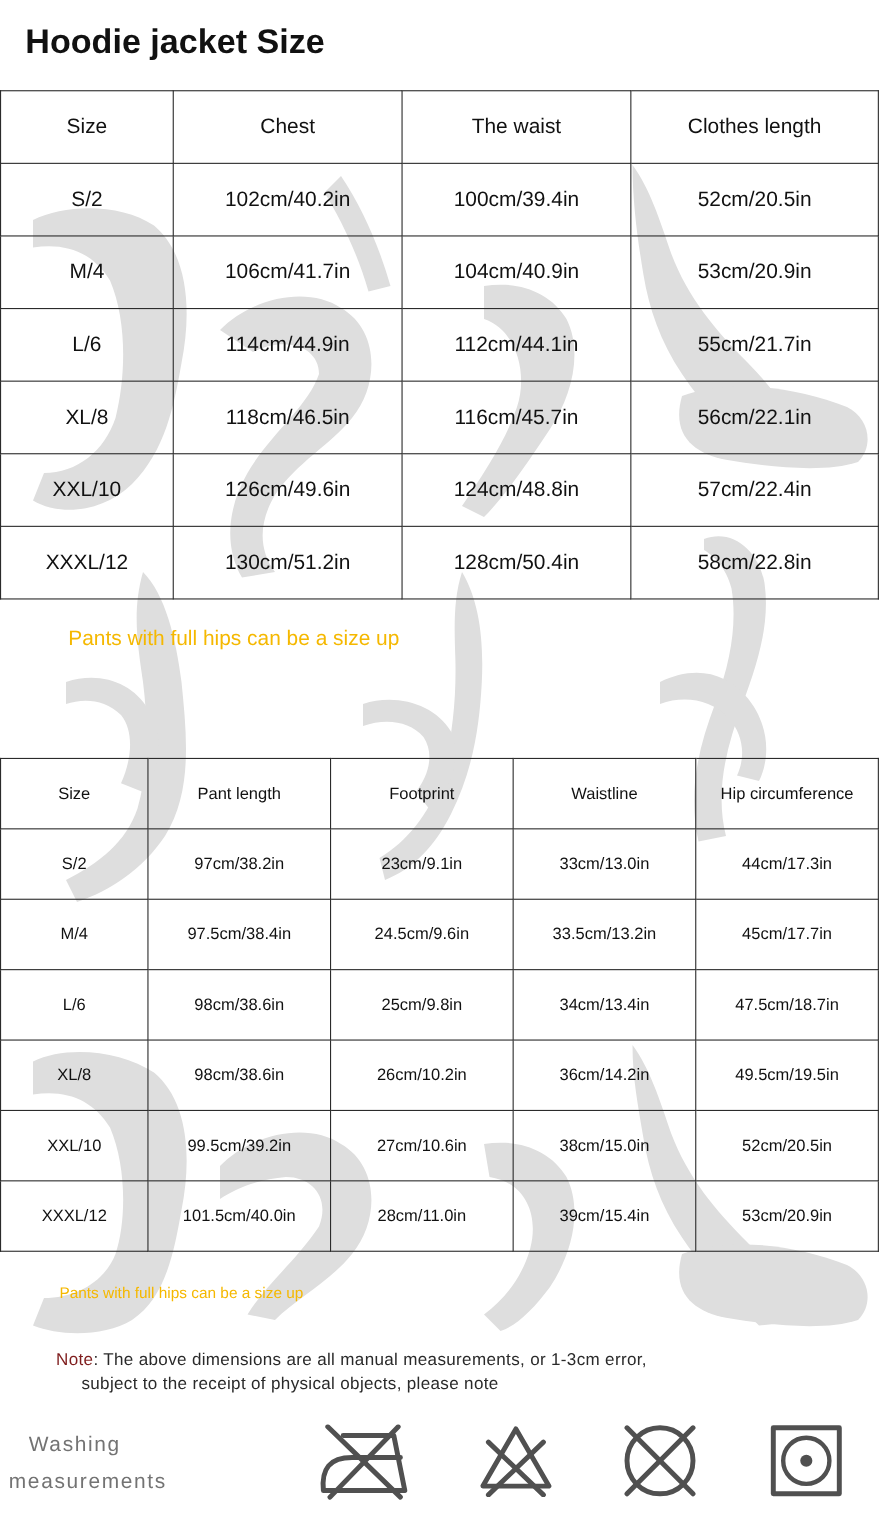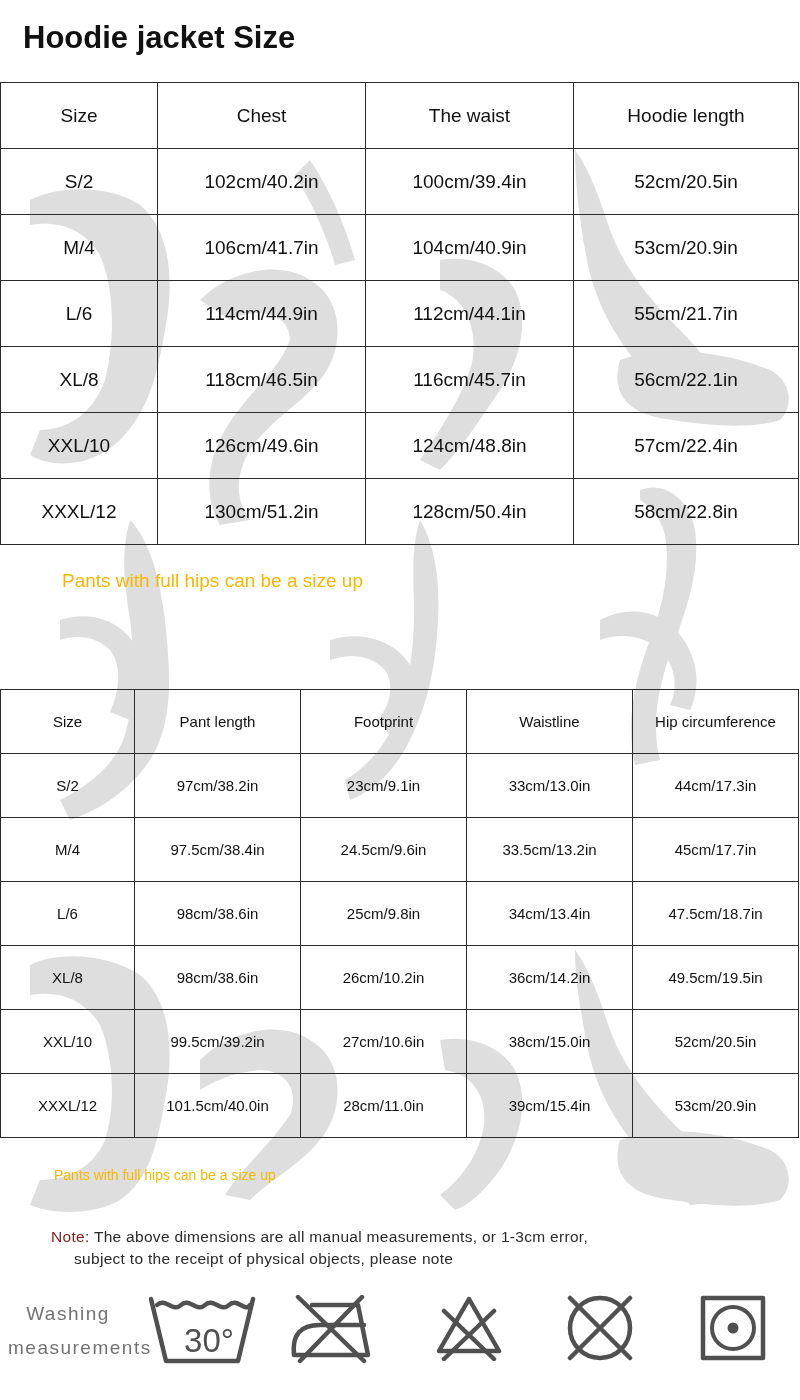--- a/index.html
+++ b/index.html
@@ -89,21 +89,21 @@
       <col style="width:157px">
         <col style="width:208px">
         <col style="width:208px">
         <col style="width:225px">
     </colgroup>
     <tbody>
         <tr>
       <td>Size</td>
       <td>Chest</td>
       <td>The waist</td>
-      <td>Hoodie length</td>
+      <td>Clothes length</td>
     </tr>
     <tr>
       <td>S/2</td>
       <td>102cm/40.2in</td>
       <td>100cm/39.4in</td>
       <td>52cm/20.5in</td>
     </tr>
     <tr>
       <td>M/4</td>
       <td>106cm/41.7in</td>
@@ -206,29 +206,20 @@
   <div class="note">
     <span class="note-label">Note</span><span>: The above dimensions are all manual measurements, or 1-3cm error,</span>
     <span class="indent">subject to the receipt of physical objects, please note</span>
   </div>
 
   <div class="wash-label">
     <div>Washing</div>
     <div>measurements</div>
   </div>
 
-  <div class="wash-icon" style="left:147px;">
-    <svg width="110" width-unit="px" height="72" viewBox="0 0 110 72" xmlns="http://www.w3.org/2000/svg">
-      <g fill="none" stroke="#505050" stroke-width="4.5" stroke-linecap="round" stroke-linejoin="round">
-        <path d="M4 4 L19 66 L91 66 L106 4"></path>
-        <path d="M10 10 C18 2 26 18 34 10 C42 2 50 18 58 10 C66 2 74 18 82 10 C90 2 98 18 103 10"></path>
-      </g>
-      <text x="62" y="57" text-anchor="middle" font-family="Liberation Sans, sans-serif" font-size="33" fill="#505050">30°</text>
-    </svg>
-  </div>
 
   <div class="wash-icon" style="left:290px;">
     <svg width="82" height="70" viewBox="0 0 82 70" xmlns="http://www.w3.org/2000/svg">
       <g fill="none" stroke="#505050" stroke-width="4.5" stroke-linecap="round" stroke-linejoin="round">
         <path d="M22 10 L68 10 L78 60 L4 60 C2 40 10 30 30 30 L74 30"></path>
         <path d="M8 2 L74 66"></path>
         <path d="M72 2 L10 66"></path>
       </g>
     </svg>
   </div>

